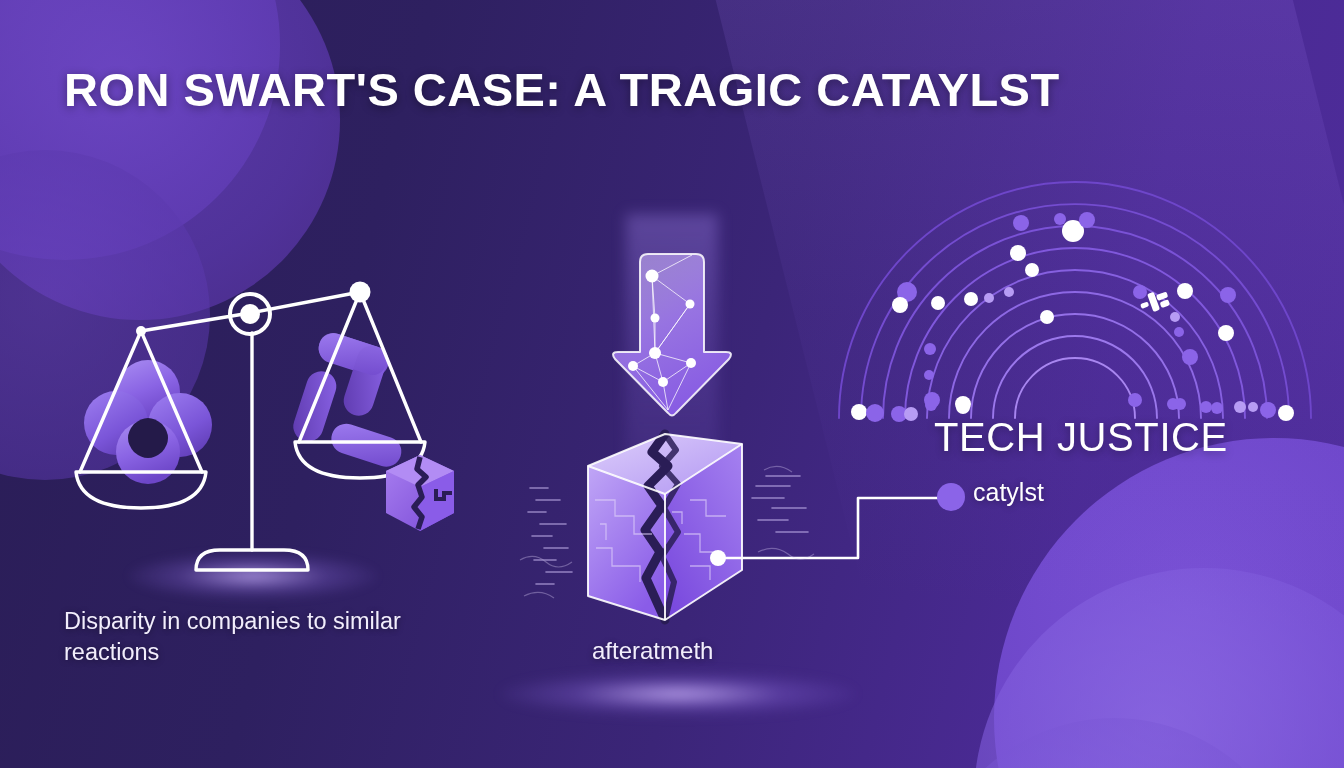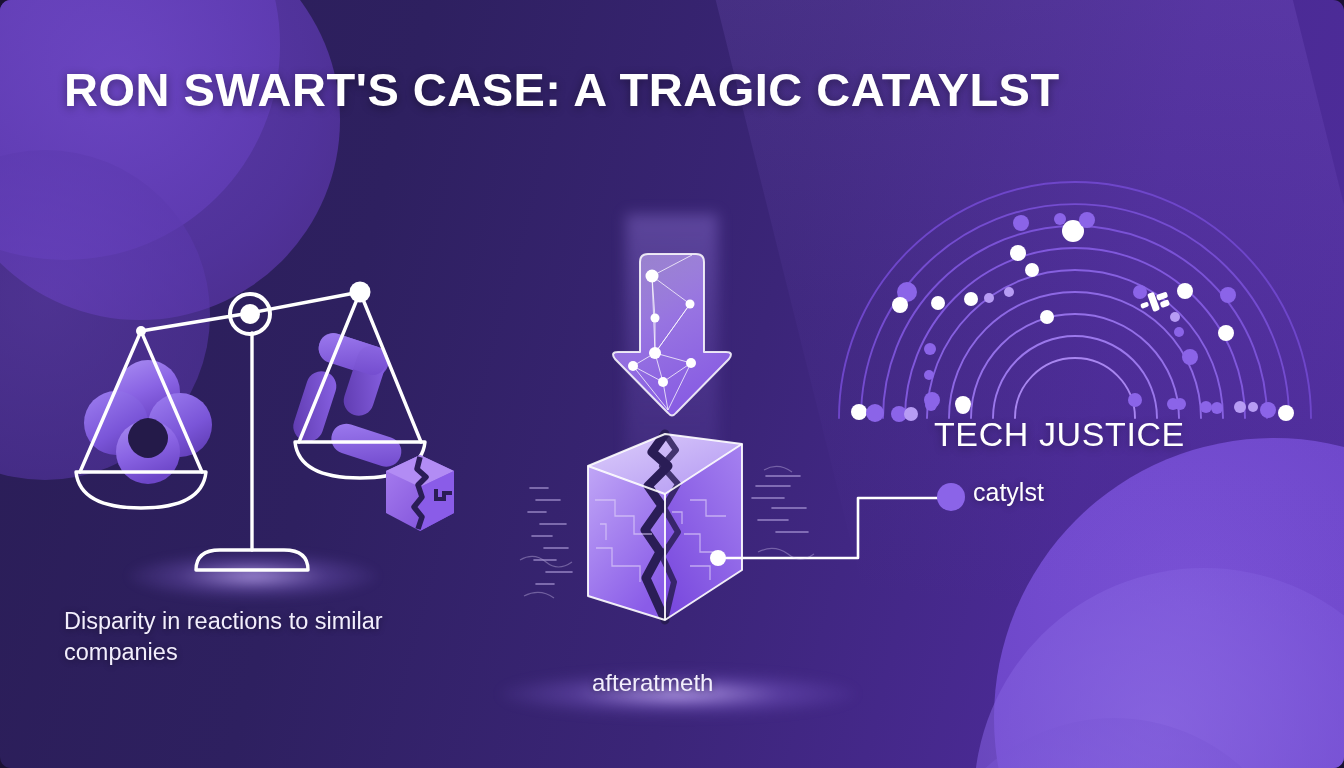--- a/index.html
+++ b/index.html
@@ -7,21 +7,20 @@
     padding: 0;
     background: #1a1133;
   }
   #slide {
     position: relative;
     width: 1344px;
     height: 768px;
     overflow: hidden;
     font-family: "Liberation Sans", sans-serif;
     background: linear-gradient(105deg, #2a1d56 0%, #2e2060 28%, #3b2578 55%, #4a2a94 78%, #4f2d9c 100%);
-    border-radius: 11px;
   }
 
   
   .blob {
     position: absolute;
     border-radius: 50%;
     pointer-events: none;
   }
   .blob-tl-1 {
     left: -150px; top: -170px;
@@ -92,27 +91,26 @@
     color: #f2eefc;
     text-shadow: 0 1px 6px rgba(0,0,0,.4);
   }
   .caption-center {
     position: absolute;
     left: 592px;
     top: 637px;
     font-size: 24px;
     color: #f2eefc;
     text-shadow: 0 1px 6px rgba(0,0,0,.4);
-    margin-top: 32px;
   }
   .label-tech {
     position: absolute;
     left: 934px;
     top: 415px;
-    font-size: 34px;
+    font-size: 40px;
     letter-spacing: .6px;
     color: #ffffff;
     text-shadow: 0 2px 9px rgba(0,0,0,.35);
   }
   .label-catylst {
     position: absolute;
     left: 973px;
     top: 478px;
     font-size: 25px;
     color: #ffffff;
@@ -415,22 +413,22 @@
         <rect x="-12" y="-2" width="8" height="5" rx="2" fill="#ffffff"></rect>
       </g>
 
       <circle cx="951" cy="497" r="14" fill="#8b64e8"></circle>
     </g>
   </svg>
 
   <div class="title">RON SWART'S CASE: A TRAGIC CATAYLST</div>
 
   <div class="caption-left">
-    <div>Disparity in reactions to similar</div>
-    <div>companies</div>
+    <div>Disparity in companies to similar</div>
+    <div>reactions</div>
   </div>
 
   <div class="caption-center">afteratmeth</div>
 
   <div class="label-tech">TECH JUSTICE</div>
   <div class="label-catylst">catylst</div>
 
 </div>
 
 </body></html>

